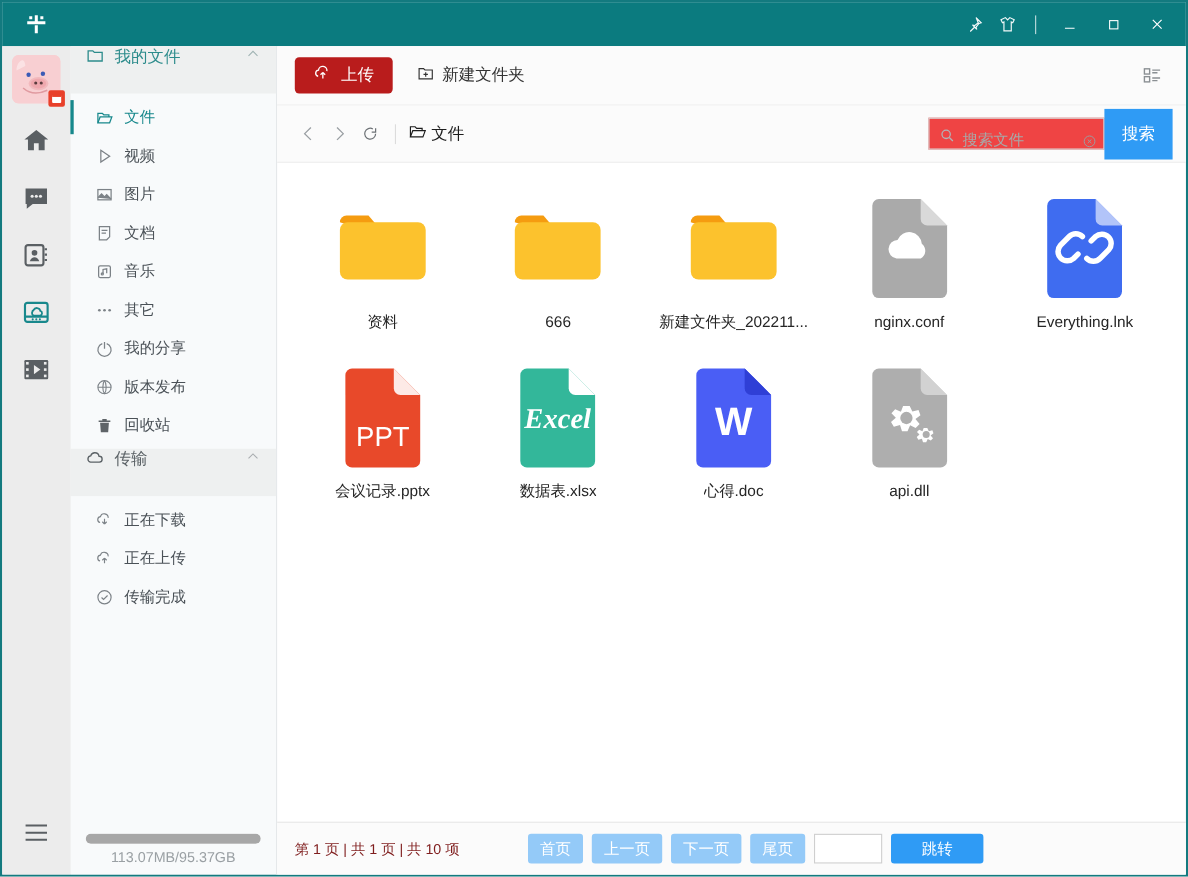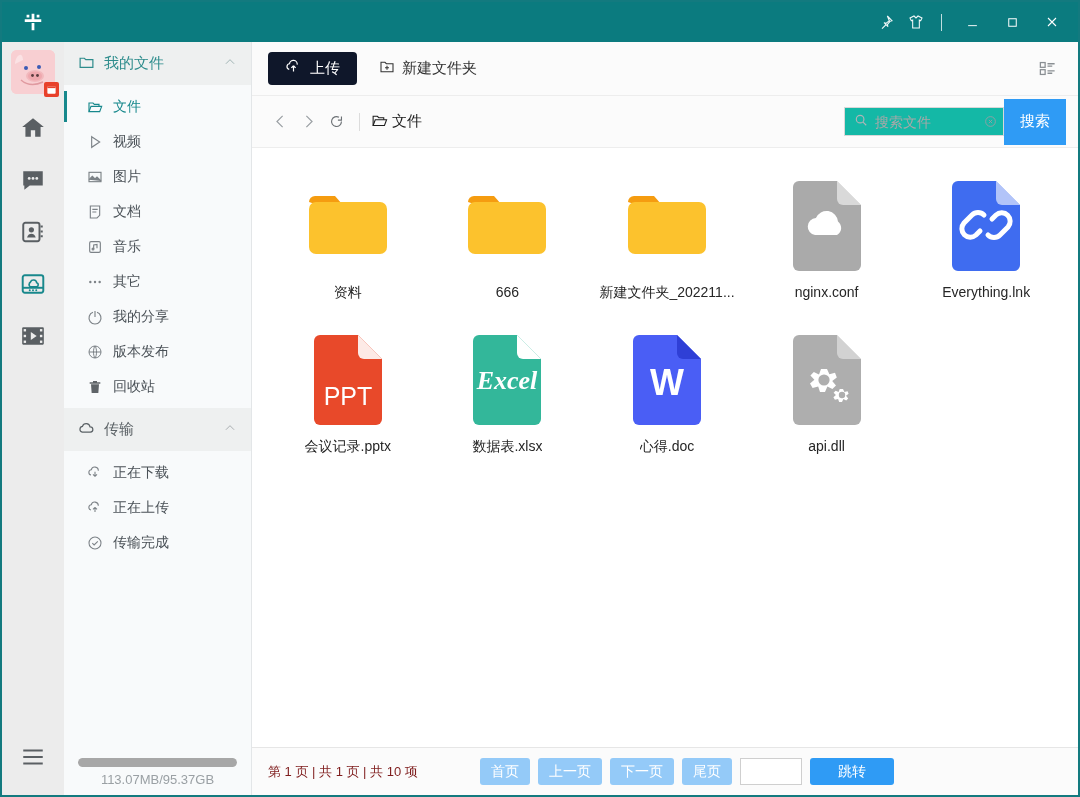--- a/index.html
+++ b/index.html
@@ -54,21 +54,21 @@
   }
   .rail-bottom { margin-top: auto; margin-bottom: 14px; }
 
   
   .sidenav {
     width: 188px; flex: 0 0 188px; background: #f8fafb;
     border-right: 1px solid #e3e6e8;
     display: flex; flex-direction: column; min-height: 0;
   }
   .nav-group-hd {
-    height: 43px; display: flex; align-items: center; gap: 9px;
+    height: 43px; display: flex; gap: 9px;
     padding: 0 14px 0 14px; background: #eef0f0;
     color: #2d8c8c; font-size: 15px;
   }
   .nav-group-hd.muted { color: #5b6266; }
   .nav-group-hd .gtext { flex: 1 1 auto; }
   .nav-list { padding: 4px 0 4px 0; }
   .nav-item {
     height: 35px; display: flex; align-items: center; gap: 10px;
     padding-left: 22px; font-size: 14px; color: #4a5157; position: relative;
   }
@@ -87,21 +87,21 @@
   .storage-fill { height: 100%; background: #a7a7a7; border-radius: 5px; }
   .storage-text { font-size: 13px; color: #9aa0a4; text-align: center; }
 
   
   .main { flex: 1 1 auto; background: #ffffff; display: flex; flex-direction: column; min-width: 0; }
   .toolbar {
     height: 54px; flex: 0 0 54px; display: flex; align-items: center;
     padding: 0 16px 0 16px; background: #fbfbfb; border-bottom: 1px solid #ededed;
   }
   .btn-upload {
-    background: #0f172a; color: #fff; border: none; border-radius: 4px;
+    background: #b91c1c; color: #fff; border: none; border-radius: 4px;
     height: 33px; padding: 0 17px; font-size: 15px;
     display: inline-flex; align-items: center; gap: 8px; cursor: pointer;
     font-family: Liberation Mono, monospace;
   }
   .btn-newfolder {
     margin-left: 22px; display: inline-flex; align-items: center; gap: 7px;
     font-size: 15px; color: #333; cursor: pointer; background: none; border: none;
     font-family: inherit;
   }
   .tb-right { margin-left: auto; display: flex; align-items: center; }
@@ -109,22 +109,22 @@
 
   .navbar {
     height: 52px; flex: 0 0 52px; display: flex; align-items: center;
     padding: 0 12px 0 14px; background: #fbfbfb; border-bottom: 1px solid #ededed;
   }
   .nav-btn { width: 28px; height: 28px; display: flex; align-items: center; justify-content: center; cursor: pointer; }
   .nav-div { width: 1px; height: 18px; background: #dcdcdc; margin: 0 11px 0 9px; }
   .crumb { display: flex; align-items: center; gap: 4px; font-size: 15px; color: #1d1d1d; }
   .search-wrap { margin-left: auto; display: flex; align-items: center; }
   .search-box {
-    width: 160px; height: 29px; border: 1px solid #d8d8d8; background: #14b8a6;
-    display: flex; align-items: center; padding: 0 6px 0 9px; gap: 7px;
+    width: 160px; height: 29px; border: 1px solid #d8d8d8; background: #ef4444;
+    display: flex; align-items: flex-end; padding: 0 6px 0 9px; gap: 7px;
   }
   .search-input {
     border: none; outline: none; flex: 1 1 auto; font-size: 14px; color: #333;
     font-family: inherit; background: transparent; min-width: 0;
   }
   .search-input::placeholder { color: #a8a8a8; }
   .clear-icon { cursor: pointer; display: flex; }
   .btn-search {
     height: 46px; padding: 0 16px; background: #2f9bf5; color: #fff; border: none;
     font-size: 15px; cursor: pointer; font-family: inherit;

